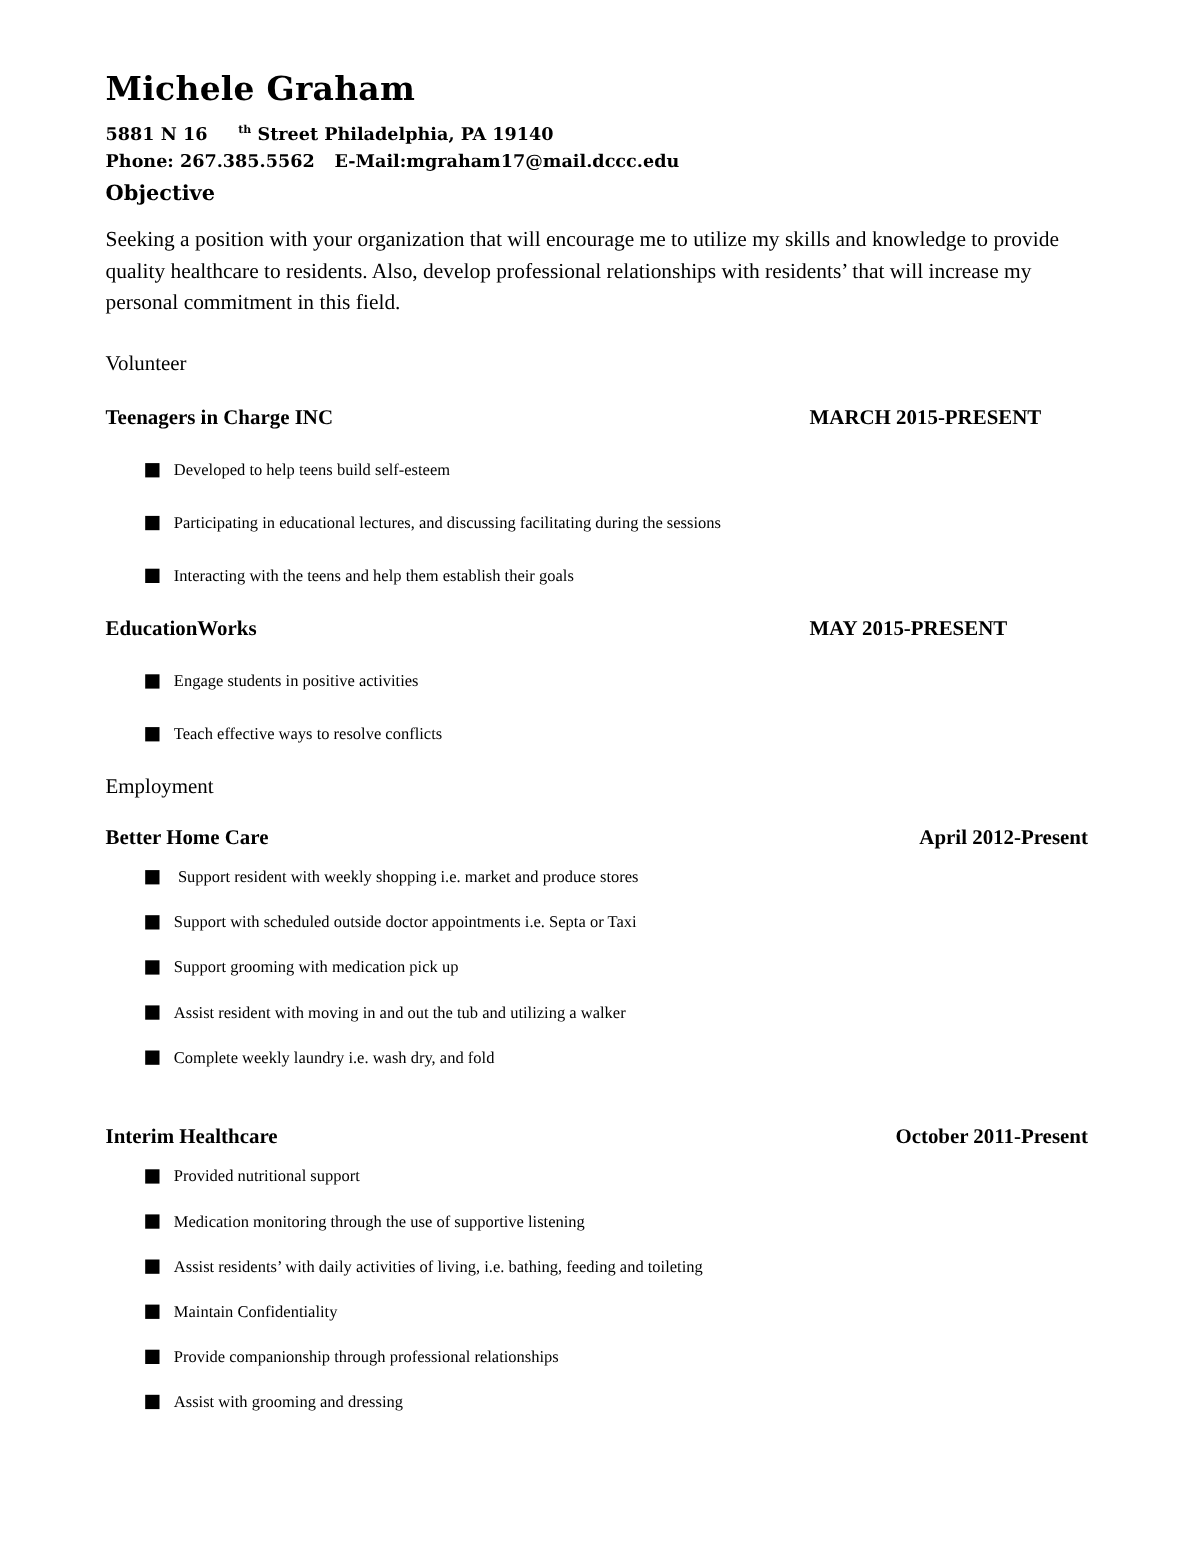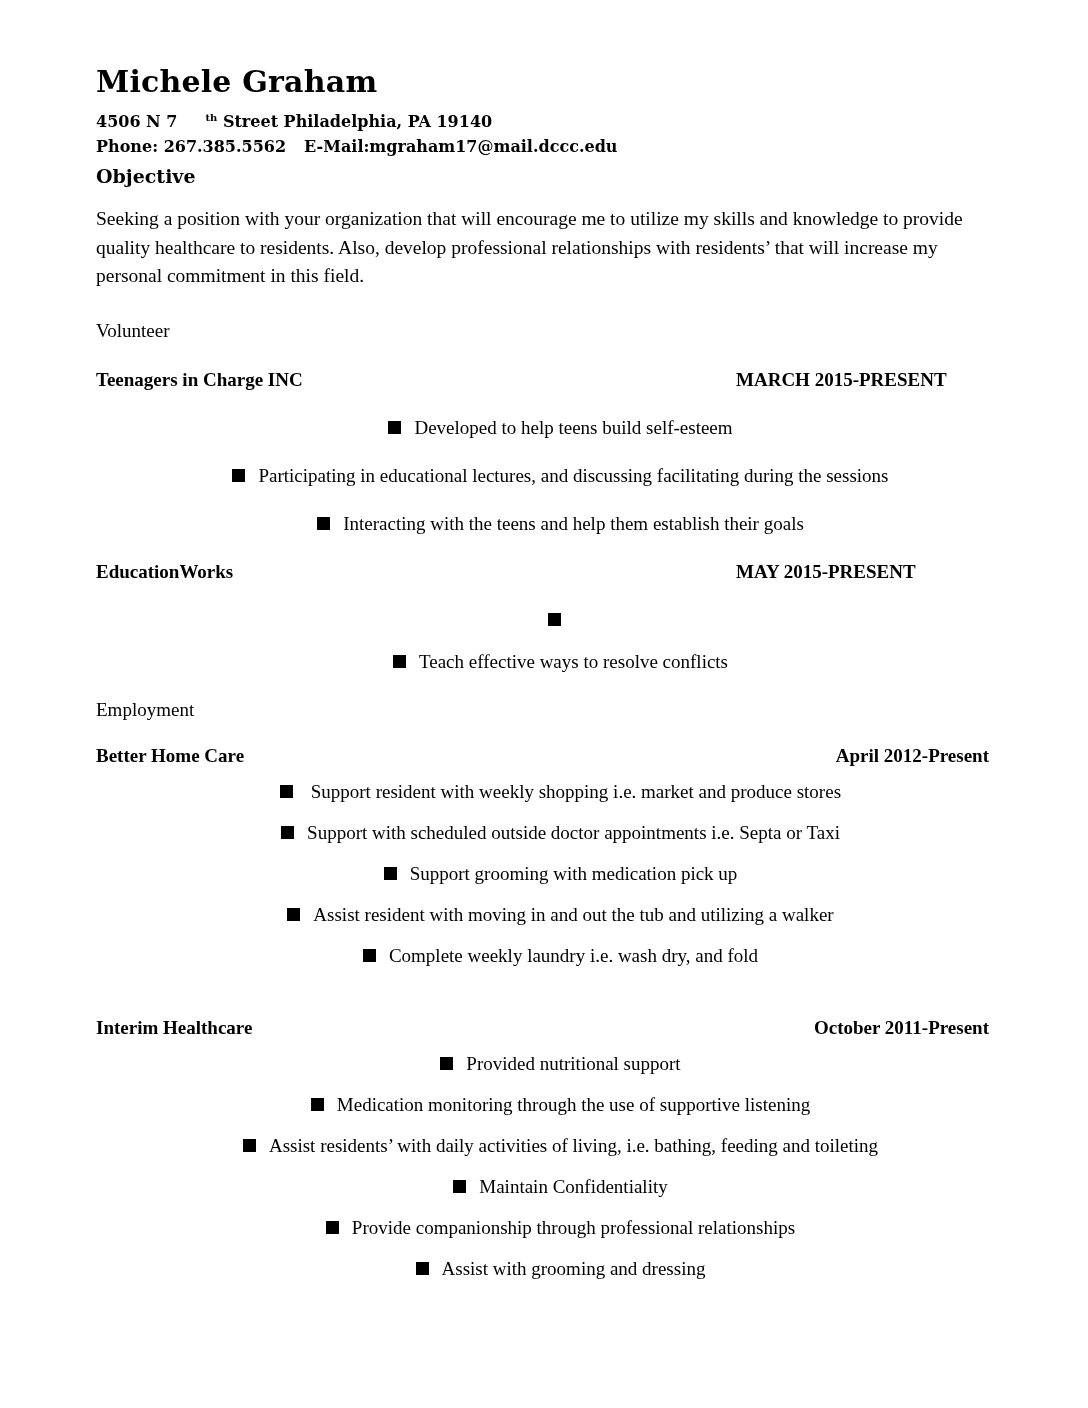--- a/index.html
+++ b/index.html
@@ -62,44 +62,43 @@
   }
   .entry-row .dates-tab  { position: absolute; left: 640px; top: 0; white-space: nowrap; }
   .entry-row .dates-right{ position: absolute; right: 0; top: 0; white-space: nowrap; }
   .entry-row.emp-first { margin-top: 22px; }
   .entry-row.emp-second { margin-top: 48px; }
 
   ul.blist { list-style: none; margin-top: 24px; padding-left: 36px; }
   ul.blist li {
     display: flex;
     align-items: flex-start;
-    font-size: 19px;
+    font-size: 15px;
     line-height: 24px;
-    justify-content: center;
   }
   ul.blist.vol-list li { margin-bottom: 24px; }
   ul.blist.emp-list { margin-top: 12px; }
   ul.blist.emp-list li { margin-bottom: 17px; }
   .sq {
     width: 13px;
     height: 13px;
     background: #000000;
     flex: 0 0 13px;
     margin: 5px 13px 0 0;
   }
   .btext { white-space: pre-wrap; }
 </style>
 </head>
 <body>
 
 <div class="page">
 
   <div class="name">Michele Graham</div>
 
-  <div class="addr"><span>4506 N 7</span><sup>th</sup><span> Street Philadelphia, PA 19140</span></div>
+  <div class="addr"><span>5881 N 16</span><sup>th</sup><span> Street Philadelphia, PA 19140</span></div>
 
   <div class="contact"><span class="phone">Phone: 267.385.5562</span><span class="email">E-Mail:mgraham17@mail.dccc.edu</span></div>
 
   <div class="objective-heading">Objective</div>
 
   <p class="objective-text">Seeking a position with your organization that will encourage me to utilize my skills and knowledge to provide quality healthcare to residents. Also, develop professional relationships with residents’ that will increase my personal commitment in this field.</p>
 
   <div class="section-heading">Volunteer</div>
 
   <div class="entry-row">
@@ -121,20 +120,21 @@
       </li>
   </ul>
 
   <div class="entry-row" style="margin-top:0">
     <span class="org">EducationWorks</span>
     <span class="dates-tab">MAY 2015-PRESENT</span>
   </div>
   <ul class="blist vol-list">
     <li>
         <span class="sq"></span>
+        <span class="btext">Engage students in positive activities</span>
       </li>
     <li>
         <span class="sq"></span>
         <span class="btext">Teach effective ways to resolve conflicts</span>
       </li>
   </ul>
 
   <div class="section-heading employment">Employment</div>
 
   <div class="entry-row emp-first">

